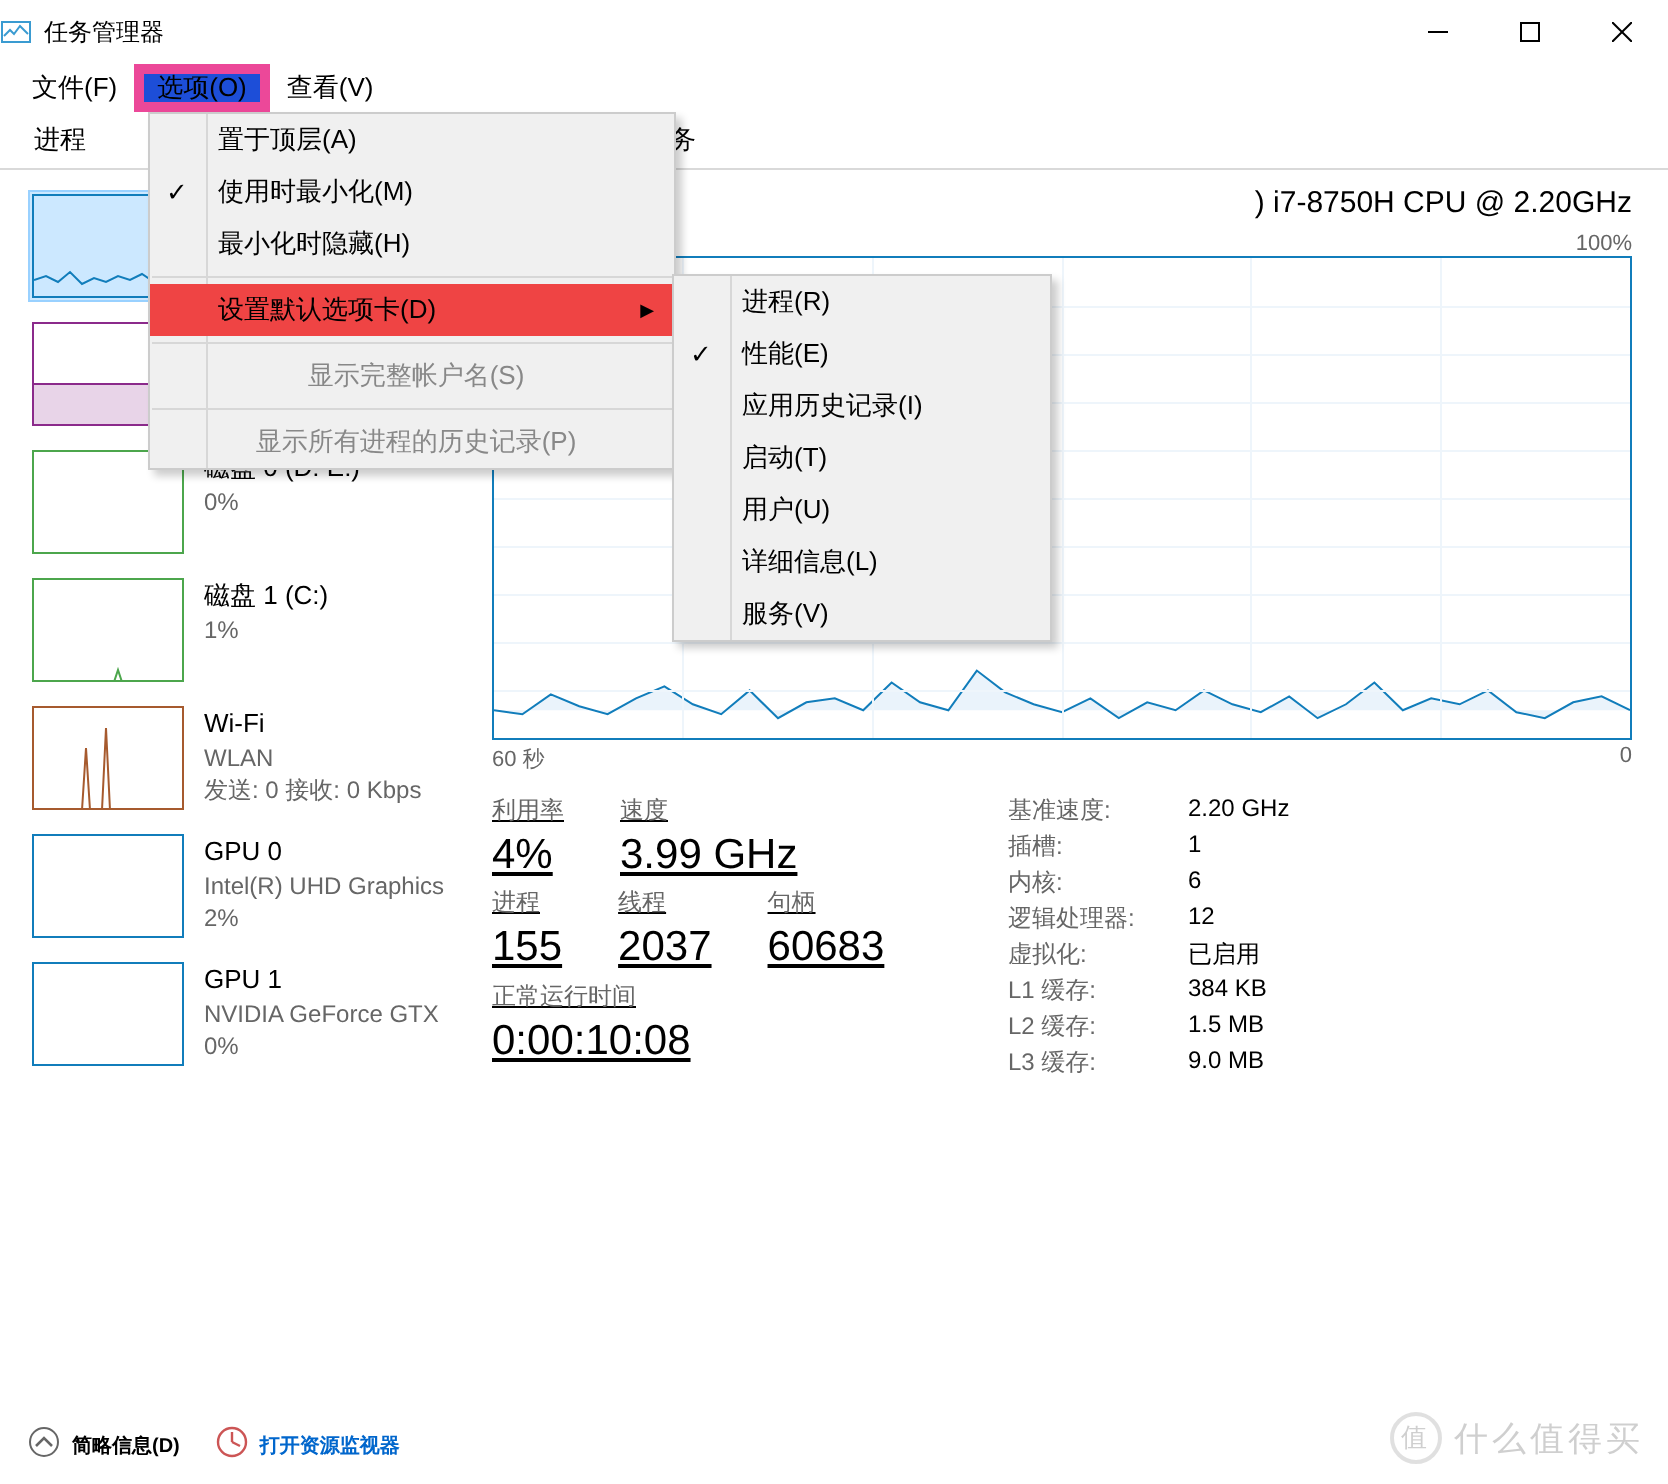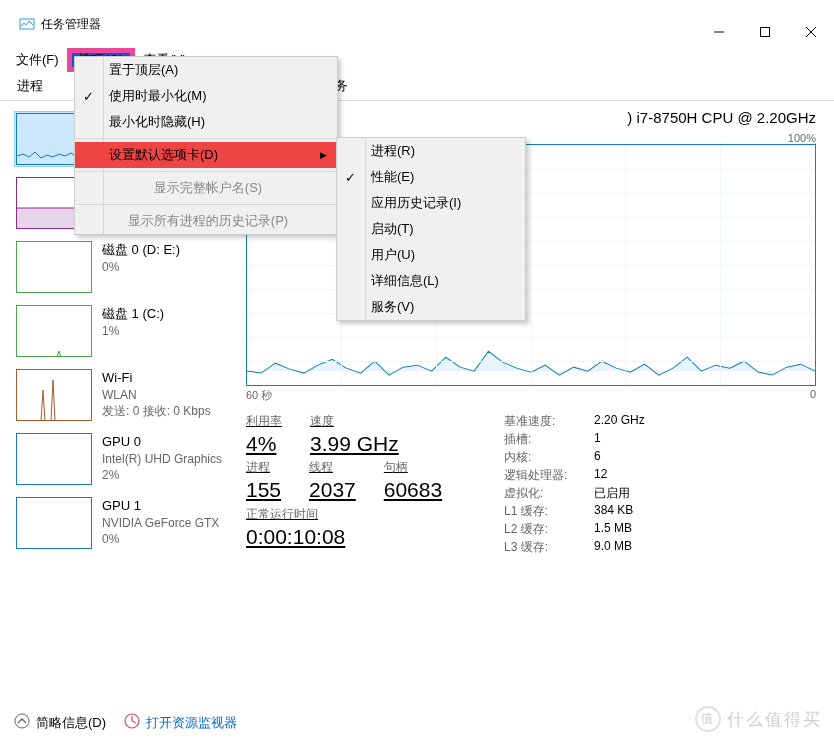--- a/index.html
+++ b/index.html
@@ -1,18 +1,18 @@
 <!DOCTYPE html>
 <html><head>
 <meta charset="utf-8">
 <style>
 * { box-sizing: border-box; margin: 0; padding: 0; font-family: "Microsoft YaHei", "Segoe UI", sans-serif; }
 body { width: 834px; height: 742px; background: #fff; overflow: hidden; position: relative; }
 
-.titlebar { height: 32px; display: flex; align-items: flex-start; padding-left: 19px; margin-top: 16px; }
+.titlebar { height: 32px; display: flex; align-items: center; padding-left: 0; }
 .titlebar .app-icon { width: 16px; height: 16px; margin-right: 6px; }
 .titlebar .title { font-size: 12px; color: #000; }
 .titlebar .win-controls { margin-left: auto; display: flex; }
 .titlebar .win-btn { width: 46px; height: 32px; display: flex; align-items: center; justify-content: center; }
 .titlebar .win-btn svg { width: 10px; height: 10px; }
 
 .menubar { height: 24px; display: flex; align-items: stretch; padding-left: 8px; font-size: 13px; }
 .menubar .menu-item { padding: 2px 8px; display: flex; align-items: center; cursor: default; }
 .menubar .menu-item.active { background: #1d4ed8; border: 5px solid #ec4899; padding: 1px 7px; }
 
@@ -41,21 +41,21 @@
 .stats-left { width: 258px; text-decoration: underline; }
 .stats-right { flex: 1; font-size: 12px; }
 .stat-row { display: flex; margin-bottom: 2px; }
 .stat-block { margin-right: 28px; }
 .stat-label { font-size: 12px; color: #666; }
 .stat-val { font-size: 21px; color: #000; line-height: 1.3; }
 .info-row { display: flex; margin-bottom: 1px; }
 .info-label { width: 90px; color: #666; }
 .info-val { color: #000; }
 
-.footer { position: absolute; bottom: 10px; left: 14px; display: flex; align-items: center; font-size: 13px; gap: 18px; }
+.footer { position: absolute; bottom: 10px; left: 14px; display: flex; align-items: center; font-size: 10px; gap: 18px; font-weight: bold; }
 .footer-item { display: flex; align-items: center; gap: 6px; cursor: default; }
 .footer-link { color: #0066cc; }
 
 .dropdown { position: absolute; background: #f0f0f0; border: 1px solid #ccc; box-shadow: 3px 3px 4px rgba(0,0,0,0.2); font-size: 13px; z-index: 100; }
 .dropdown .dd-item { padding: 4px 30px 4px 34px; position: relative; cursor: default; white-space: nowrap; }
 .dropdown .dd-item.highlight { background: #ef4444; }
 .dropdown .dd-item.disabled { color: #888; text-align: center; }
 .dropdown .dd-sep { height: 1px; background: #d7d7d7; margin: 3px 1px; }
 .dropdown .dd-check { position: absolute; left: 8px; top: 50%; transform: translateY(-50%); }
 .dropdown .dd-arrow { position: absolute; right: 10px; top: 50%; transform: translateY(-50%); font-size: 9px; }

